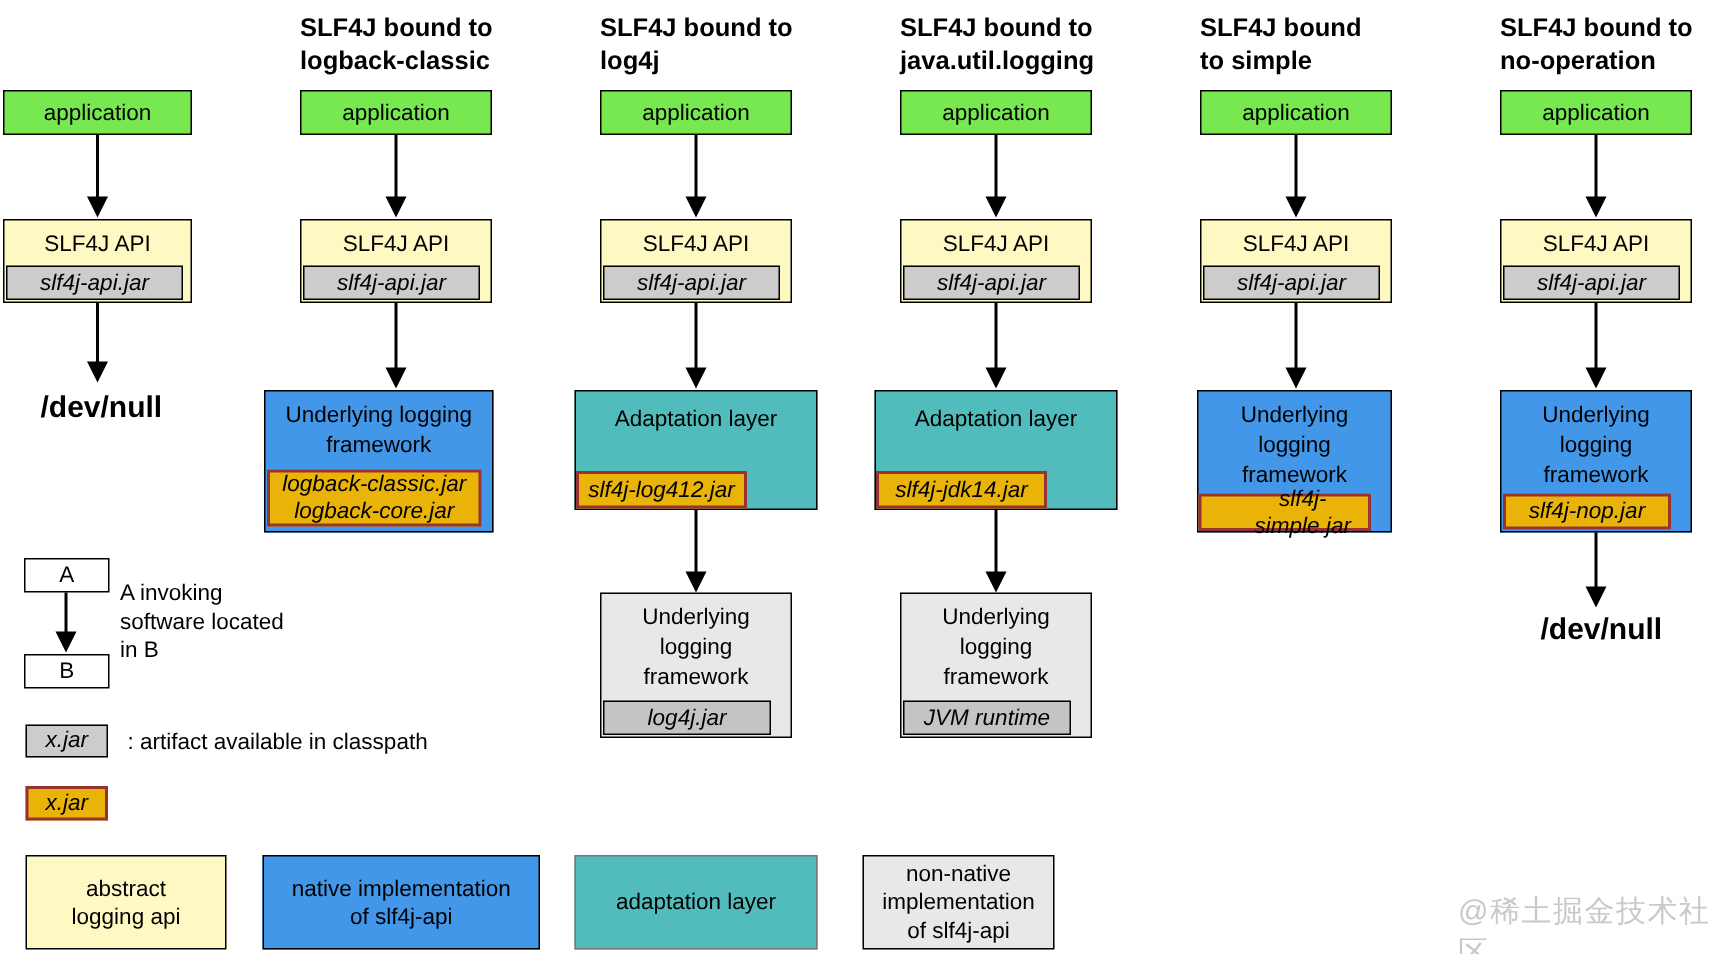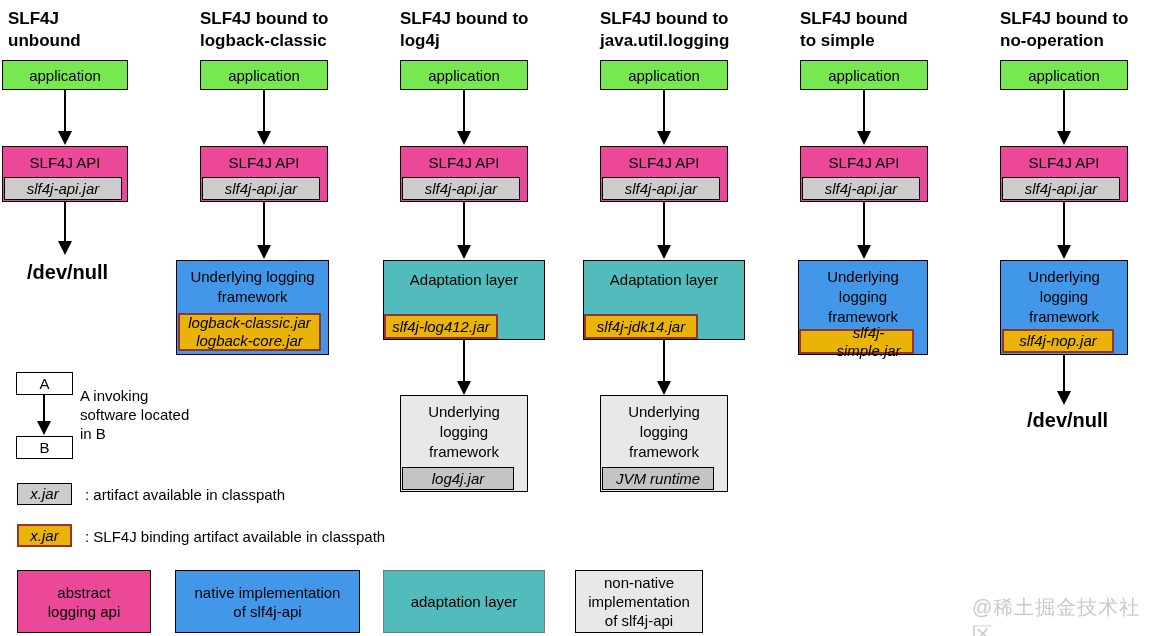--- a/index.html
+++ b/index.html
@@ -10,21 +10,21 @@
   .title{
     position:absolute; font-weight:bold; font-size:17px; line-height:22px;
     white-space:pre-line;
   }
   .box{
     position:absolute; box-sizing:border-box; border:1px solid #000;
     font-size:15px; text-align:center; white-space:pre-line;
   }
   .flexc{display:flex; align-items:center; justify-content:center;}
   .app{background:#77e850;}
-  .apibox{background:#ec4899;}
+  .apibox{background:#fef9c3;}
   .apibox .apilabel{
     position:absolute; top:0; left:0; right:0; height:30px;
     display:flex; align-items:center; justify-content:center;
   }
   .jarbox{
     position:absolute; box-sizing:border-box; background:#cccccc;
     border:1px solid #000; font-style:italic; font-size:15px;
     display:flex; align-items:center; justify-content:center;
     text-align:center; white-space:pre-line; line-height:18px;
   }
@@ -51,22 +51,20 @@
   .watermark{
     position:absolute; left:972px; top:594px; font-size:20px;
     color:#c9c9c9; letter-spacing:1px;
   }
 </style>
 </head>
 <body>
 
 <div id="stage">
 
-  <div class="title" style="left:8px;top:8px;">SLF4J
-unbound</div>
   <div class="box app flexc" style="left:2px;top:60px;width:126px;height:30px;">application</div>
   <div class="arrow" style="left:64px;top:90px;height:42px;"></div>
   <div class="box apibox" style="left:2px;top:146px;width:126px;height:56px;">
     <div class="apilabel">SLF4J API</div>
     <div class="jarbox" style="left:1px;top:30px;width:118px;height:23px;">slf4j-api.jar</div>
   </div>
   <div class="arrow" style="left:64px;top:202px;height:40px;"></div>
   <div class="sink" style="left:27px;top:261px;">/dev/null</div>
 
   <div class="title" style="left:200px;top:8px;">SLF4J bound to
@@ -164,21 +162,20 @@
   <div class="box flexc" style="left:16px;top:372px;width:57px;height:23px;background:#fff;">A</div>
   <div class="arrow" style="left:43px;top:395px;height:27px;"></div>
   <div class="box flexc" style="left:16px;top:436px;width:57px;height:23px;background:#fff;">B</div>
   <div class="legendtext" style="left:80px;top:386px;">A invoking
 software located
 in B</div>
 
   <div class="jarbox" style="left:17px;top:483px;width:55px;height:22px;">x.jar</div>
   <div class="legendtext" style="left:85px;top:485px;">: artifact available in classpath</div>
   <div class="jarbox binding" style="left:17px;top:524px;width:55px;height:23px;">x.jar</div>
-  <div class="legendtext" style="left:85px;top:527px;">: SLF4J binding artifact available in classpath</div>
 
   <div class="typebox apibox" style="left:17px;width:134px;">abstract
 logging api</div>
   <div class="typebox bluebox" style="left:175px;width:185px;">native implementation
 of slf4j-api</div>
   <div class="typebox tealbox" style="left:383px;width:162px;border-color:#777;">adaptation layer</div>
   <div class="typebox graybox" style="left:575px;width:128px;">non-native
 implementation
 of slf4j-api</div>
 

